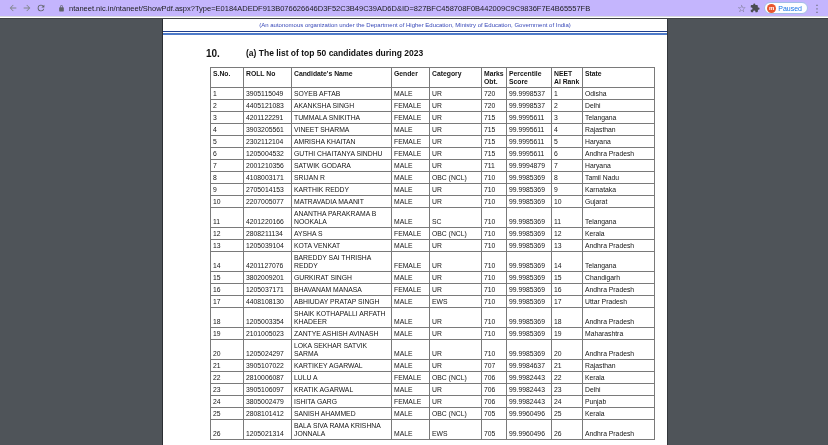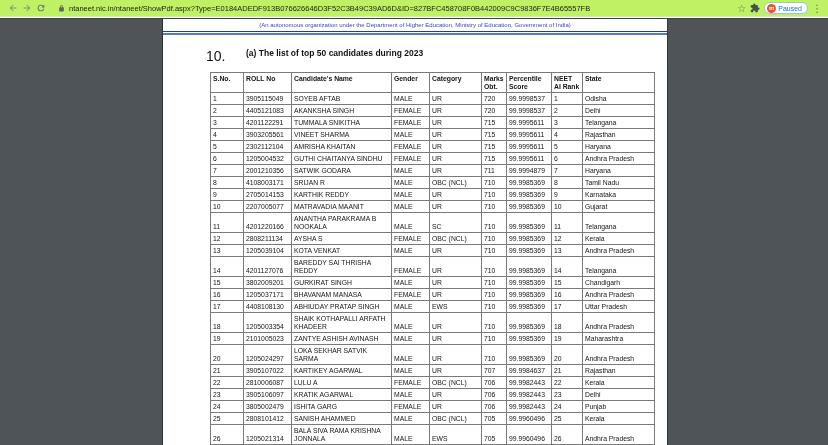--- a/index.html
+++ b/index.html
@@ -2,21 +2,21 @@
 <html><head>
 <meta charset="utf-8">
 <style>
   * { margin: 0; padding: 0; box-sizing: border-box; }
   html,body { width: 828px; height: 445px; overflow: hidden; background: #fff;
               font-family: "Liberation Sans", sans-serif; }
   #stage { position: relative; width: 828px; height: 445px; overflow: hidden; }
 
   
   .toolbar { position: absolute; top: 0; left: 0; width: 828px; height: 17px;
-             background: #bef264; border-bottom: 1px solid #dadce0;
+             background: #c4b5fd; border-bottom: 1px solid #dadce0;
              display: flex; align-items: center; padding: 0 6px; }
   .navbtn { width: 14px; height: 14px; display: flex; align-items: center; justify-content: center;
             color: #5f6368; font-size: 11px; line-height: 1; cursor: pointer; flex: 0 0 auto; }
   .navbtn svg { display: block; }
   .addr { display: flex; align-items: center; flex: 1 1 auto; height: 13px;
           margin: 0 6px; padding: 0 4px; overflow: hidden; white-space: nowrap; }
   .lock { margin-right: 4px; flex: 0 0 auto; display: flex; align-items: center; }
   .url { font-size: 7.5px; color: #202124; letter-spacing: 0; overflow: hidden;
          text-overflow: ellipsis; white-space: nowrap; }
   .tb-right { display: flex; align-items: center; gap: 4px; flex: 0 0 auto; }
@@ -35,21 +35,21 @@
             background: #4f5459; border-top: 1px solid #3c4043; overflow: hidden; }
   .page { position: absolute; left: 162px; top: 0; width: 506px; height: 427px;
           background: #ffffff; border-left: 1px solid #2b2e33; border-right: 1px solid #33373b;
           overflow: hidden; }
   .letterhead { margin-top: 3px; text-align: center; font-size: 6px; color: #3848b8;
                 white-space: nowrap; overflow: hidden; }
   .rule { margin-top: 3px; width: 100%; }
   .rule .r1 { height: 1px; background: #20408f; }
   .rule .r2 { height: 2px; background: #4f7bc9; margin-top: 1px; }
   .section { margin-top: 13px; padding-left: 43px; display: flex; }
-  .secnum { font-size: 14px; font-weight: normal; color: #111; width: 40px; }
+  .secnum { font-size: 10px; font-weight: bold; color: #111; width: 40px; }
   .sectitle { font-size: 8.5px; font-weight: bold; color: #111; }
 
   
   table.cand { border-collapse: collapse; table-layout: fixed; margin: 8px 0 0 47px;
                width: 444px; }
   table.cand th, table.cand td { border: 1px solid #7a7a7a; font-size: 6.8px;
                line-height: 8px; padding: 2px 2px 1px 2px; color: #141414;
                text-align: left; overflow: hidden; word-wrap: break-word; }
   table.cand th { font-weight: bold; vertical-align: top; }
   table.cand td { vertical-align: bottom; }

